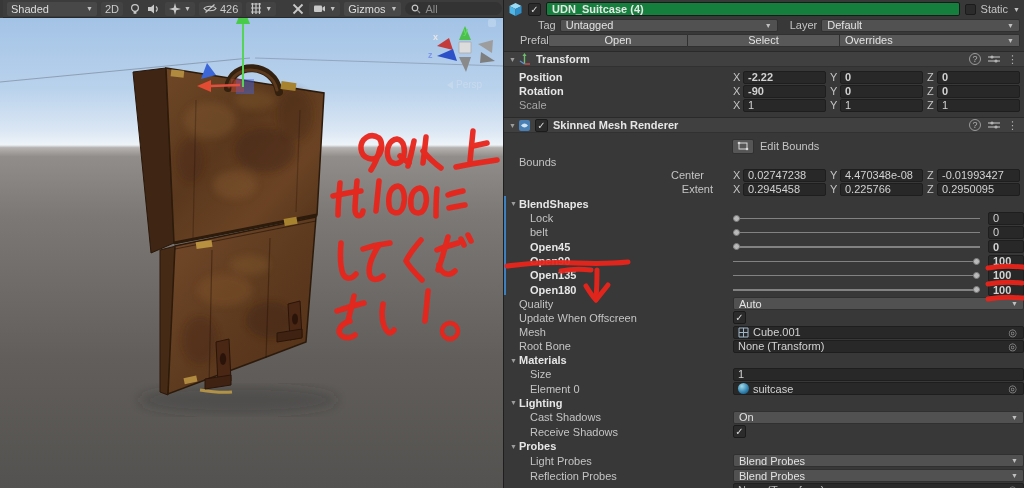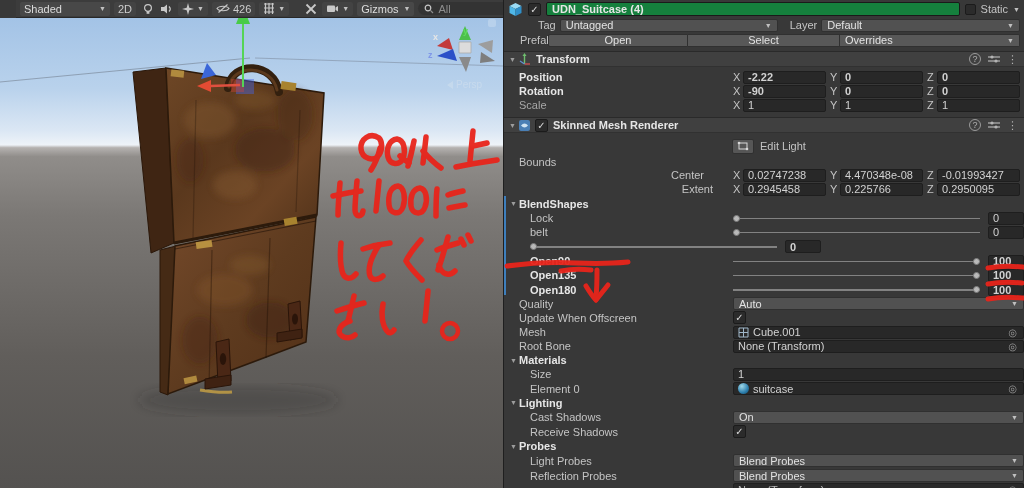--- a/index.html
+++ b/index.html
@@ -5,21 +5,21 @@
   * { margin:0; padding:0; box-sizing:border-box; }
   html,body { background:#222; }
   .screen {
     position:relative; width:1024px; height:488px; overflow:hidden;
     font-family:"Liberation Sans", sans-serif; font-size:11px; color:#c8c8c8;
     background:#383838;
   }
   
   .scene { position:absolute; left:0; top:0; width:503px; height:488px; overflow:hidden; }
   .scene-toolbar {
-    position:absolute; left:16px; top:0; width:503px; height:18px;
+    position:absolute; left:3px; top:0; width:503px; height:18px;
     background:#3c3c3c; border-bottom:1px solid #282828;
     display:flex; align-items:center; gap:4px; padding:0 4px; z-index:30;
   }
   .tb-dd { background:#484848; border-radius:2px; height:14px; display:flex; align-items:center;
            padding:0 4px; gap:10px; color:#dddddd; }
   .tb-btn { background:#434343; border-radius:2px; height:14px; display:flex; align-items:center;
             padding:0 4px; color:#cccccc; }
   .caret { font-size:7px; color:#c0c0c0; line-height:1; }
   .tb-ico { width:15px; height:14px; display:flex; align-items:center; justify-content:center; }
   .tb-count { color:#cccccc; }
@@ -417,21 +417,21 @@
     </div>
 
     <div class="irow" style="height:18px; padding-left:228px; gap:6px;">
       <div style="width:22px;height:15px;background:#565656;border:1px solid #303030;border-radius:2px;display:flex;align-items:center;justify-content:center;">
         <svg width="12" height="10" viewBox="0 0 12 10">
           <rect x="2" y="2" width="8" height="6" fill="none" stroke="#d8d8d8" stroke-width="1"></rect>
           <circle cx="2" cy="2" r="1.3" fill="#d8d8d8"></circle>
             <circle cx="10" cy="8" r="1.3" fill="#d8d8d8"></circle>
         </svg>
       </div>
-      <span class="lbl">Edit Light</span>
+      <span class="lbl">Edit Bounds</span>
     </div>
     <div class="irow ind1" style="height:13px;">
       <span class="lbl">Bounds</span>
     </div>
     <div class="irow" style="height:14px;">
       <span class="lbl" style="width:214px; flex:0 0 214px; text-align:right; padding-right:14px;">Center</span>
       <div class="ctrlcol">
         <div class="vecgrp">
             <span class="axis">X</span>
             <div class="field">
@@ -493,20 +493,21 @@
     <div class="irow ind2" style="height:14.3px;">
       <span class="lbl" style="flex:1;">belt</span>
       <div class="slider-track">
           <div class="handle h0"></div>
         </div>
       <div class="field sl-val">
           <span>0</span>
         </div>
     </div>
     <div class="irow ind2" style="height:14.3px;">
+      <span class="lbl b" style="flex:1;">Open45</span>
       <div class="slider-track">
           <div class="handle h0"></div>
         </div>
       <div class="field sl-val b">
           <span>0</span>
         </div>
     </div>
     <div class="irow ind2" style="height:14.3px;">
       <span class="lbl b" style="flex:1;">Open90</span>
       <div class="slider-track">

